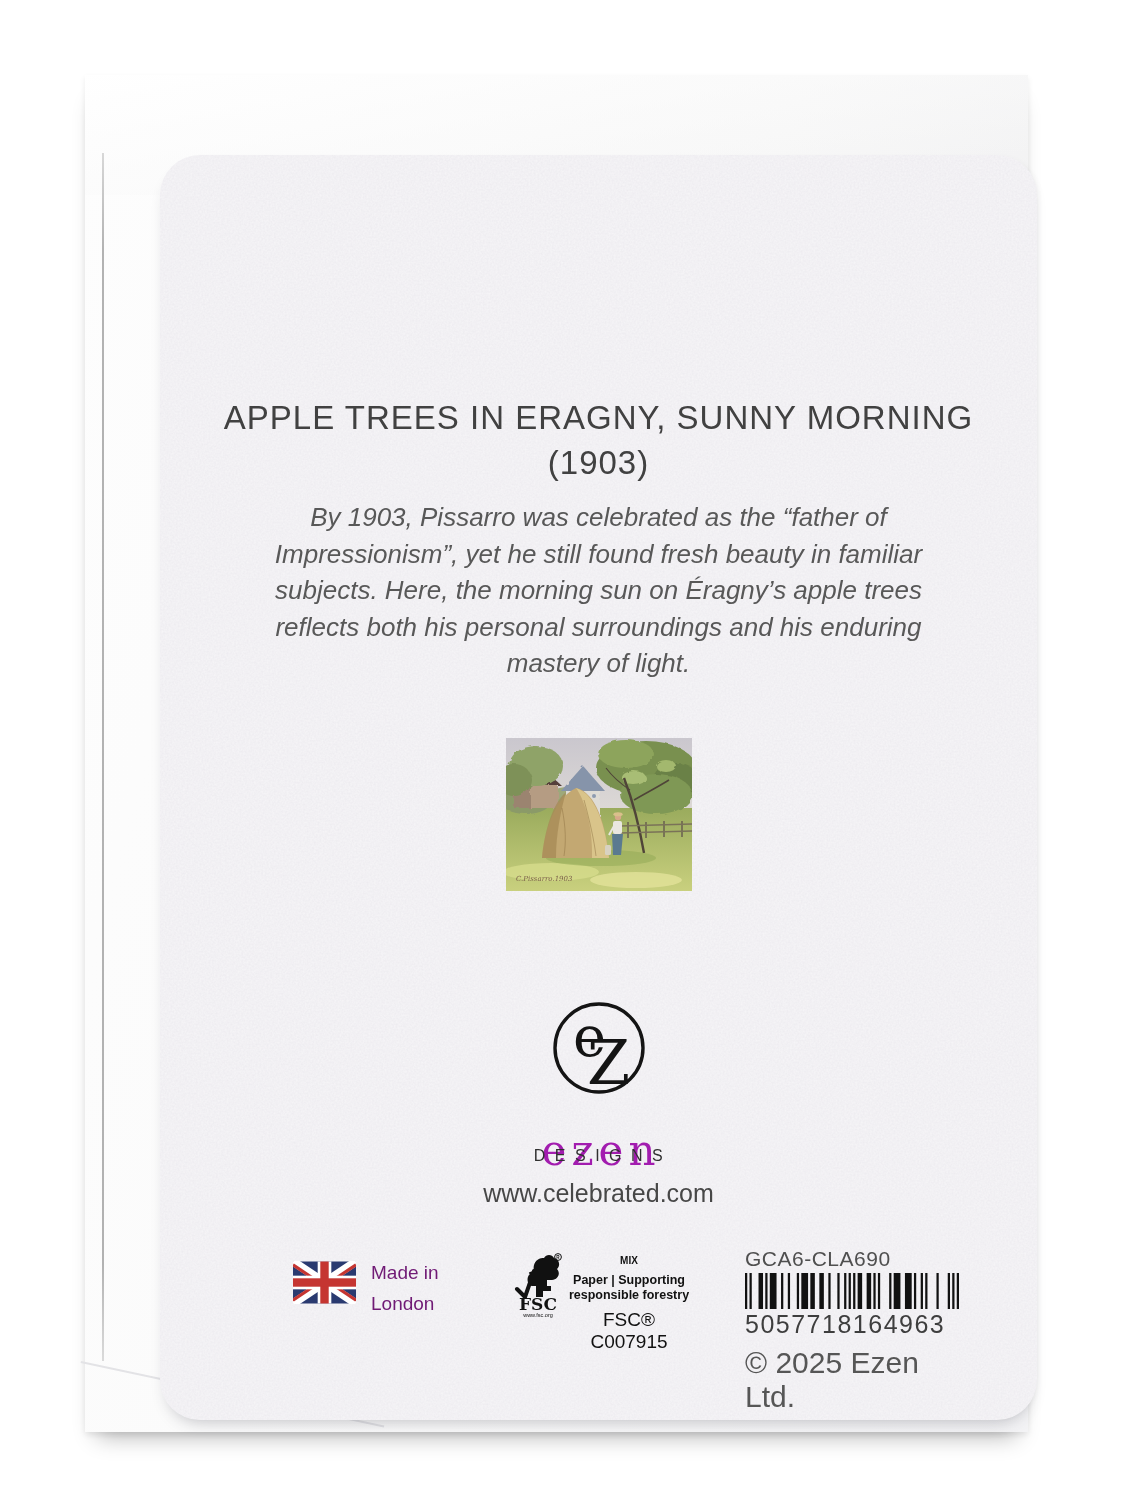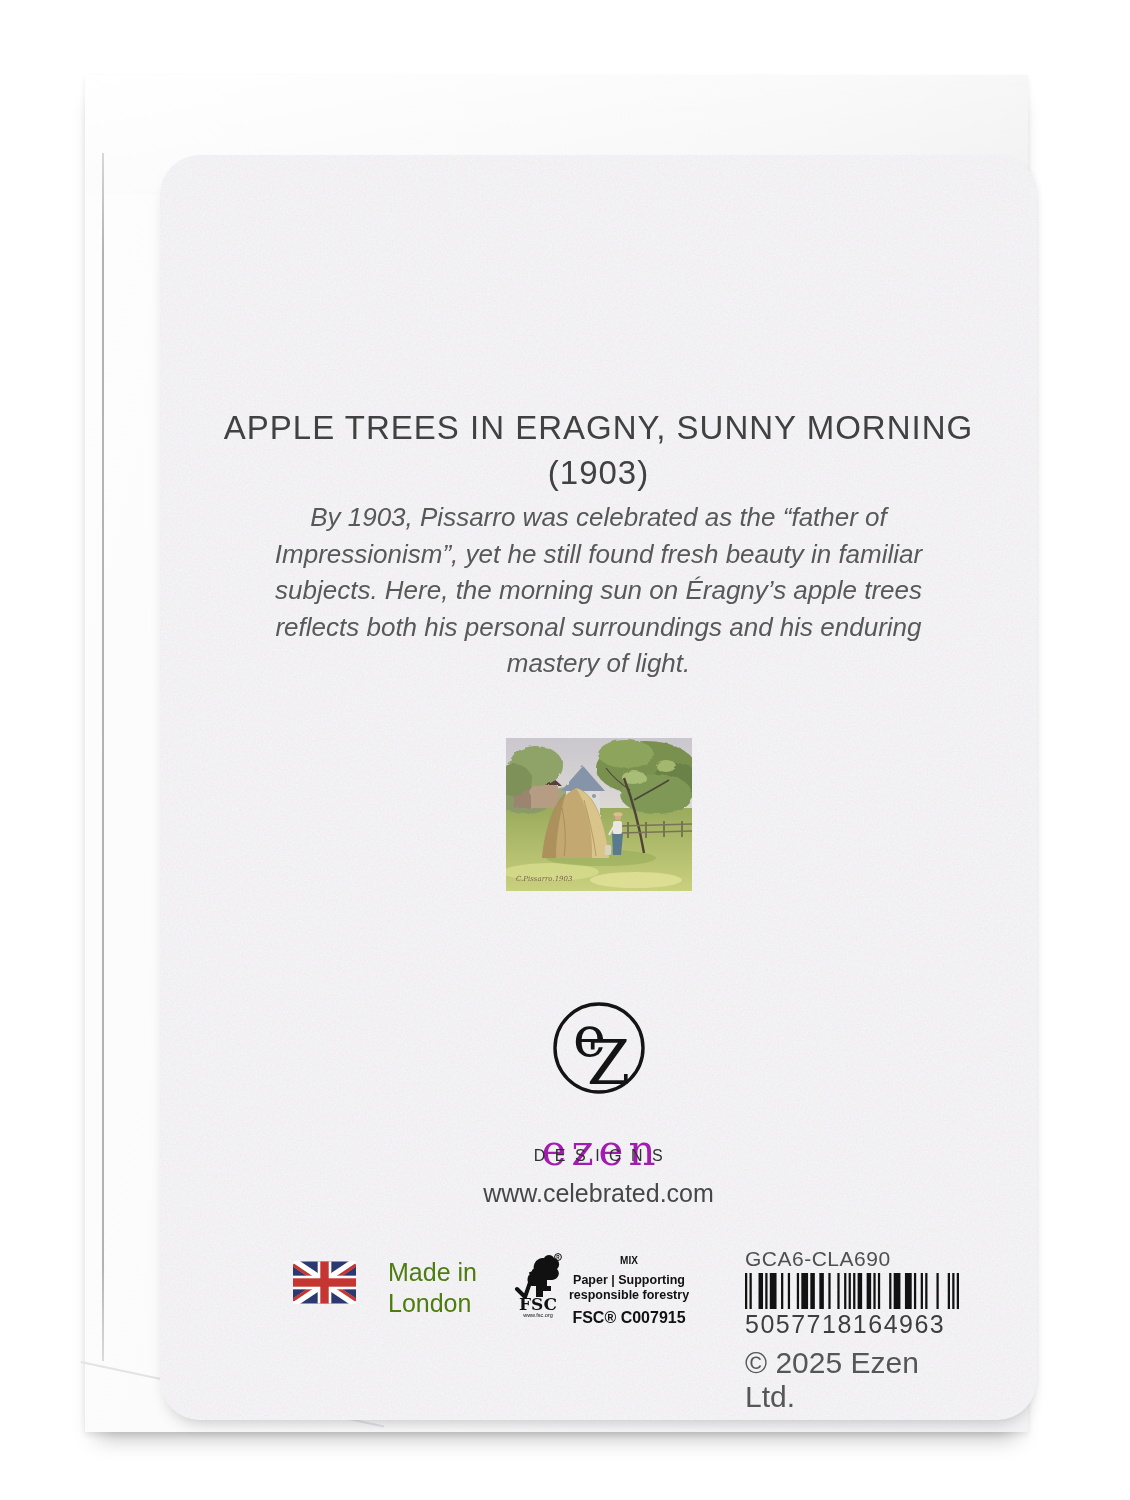--- a/index.html
+++ b/index.html
@@ -15,41 +15,41 @@
             background:linear-gradient(#c4c4c4,#8a8a8a 8%,#8a8a8a 92%,#c9c9c9);}
   .env-flap{position:absolute;left:-4px;top:1286px;width:310px;height:2px;background:#e3e3e6;
             transform:rotate(12deg);transform-origin:left top;}
   
   .card{position:absolute;left:160px;top:155px;width:877px;height:1265px;border-radius:40px;
         background:#f7f6f8;overflow:hidden;
         box-shadow:0 10px 16px -8px rgba(50,50,65,.28),4px 0 10px -7px rgba(0,0,0,.12);}
   .card-texture{position:absolute;left:0;top:0;width:100%;height:100%;pointer-events:none;}
   .card *{box-sizing:border-box;}
   .title{position:absolute;top:240px;left:0;right:0;text-align:center;color:#414141;
-         font-size:33px;line-height:45px;letter-spacing:1px;font-weight:400;margin-top:10px;}
+         font-size:33px;line-height:45px;letter-spacing:1px;font-weight:400;}
   .desc{position:absolute;top:344px;left:50%;transform:translateX(-50%);width:660px;
         text-align:center;font-size:26px;line-height:36.5px;color:#585858;font-style:italic;}
   .painting{position:absolute;top:583px;left:50%;transform:translateX(-50%);
             width:186px;height:153px;}
   .logo{position:absolute;top:845px;left:0;right:0;text-align:center;}
   .wordmark{position:absolute;top:971px;left:0;right:0;text-align:center;
             font-family:"DejaVu Serif",serif;font-size:42px;letter-spacing:5px;
             padding-left:5px;color:#a21caf;}
   .designs{position:absolute;top:992px;left:0;right:0;text-align:center;
            font-size:16px;letter-spacing:9.5px;padding-left:9px;color:#303030;}
   .website{position:absolute;top:1024px;left:0;right:0;text-align:center;
            font-size:25px;color:#474747;}
   
   .flag{position:absolute;left:133px;top:1106px;width:63px;height:43px;}
-  .made-in{position:absolute;left:228px;top:1102px;font-size:25px;line-height:31px;color:#4d7c0f;}
+  .made-in{position:absolute;left:211px;top:1102px;font-size:19px;line-height:31px;color:#701a75;}
   .fsc-logo{position:absolute;left:354px;top:1098px;width:48px;height:66px;}
   .fsc-text{position:absolute;left:408px;top:1100px;width:122px;text-align:center;color:#111;}
   .fsc-mix{font-size:10px;font-weight:bold;margin-bottom:7px;}
   .fsc-line{font-size:12.5px;font-weight:600;line-height:15px;}
-  .fsc-cert{font-size:16px;font-weight:bold;margin-top:6px;}
+  .fsc-cert{font-size:19px;font-weight:normal;margin-top:6px;}
   .barcode-col{position:absolute;left:585px;top:1092px;width:214px;}
   .sku{font-size:21px;color:#4f4f4f;letter-spacing:.5px;}
   .barcode-svg{display:block;margin:2px auto 0 auto;}
   .bar-number{font-size:25px;color:#3e3e3e;letter-spacing:1.5px;margin-top:1px;}
   .copyright{font-size:30px;color:#565656;margin-top:7px;}
 </style>
 </head>
 <body>
 
 <div class="page">

